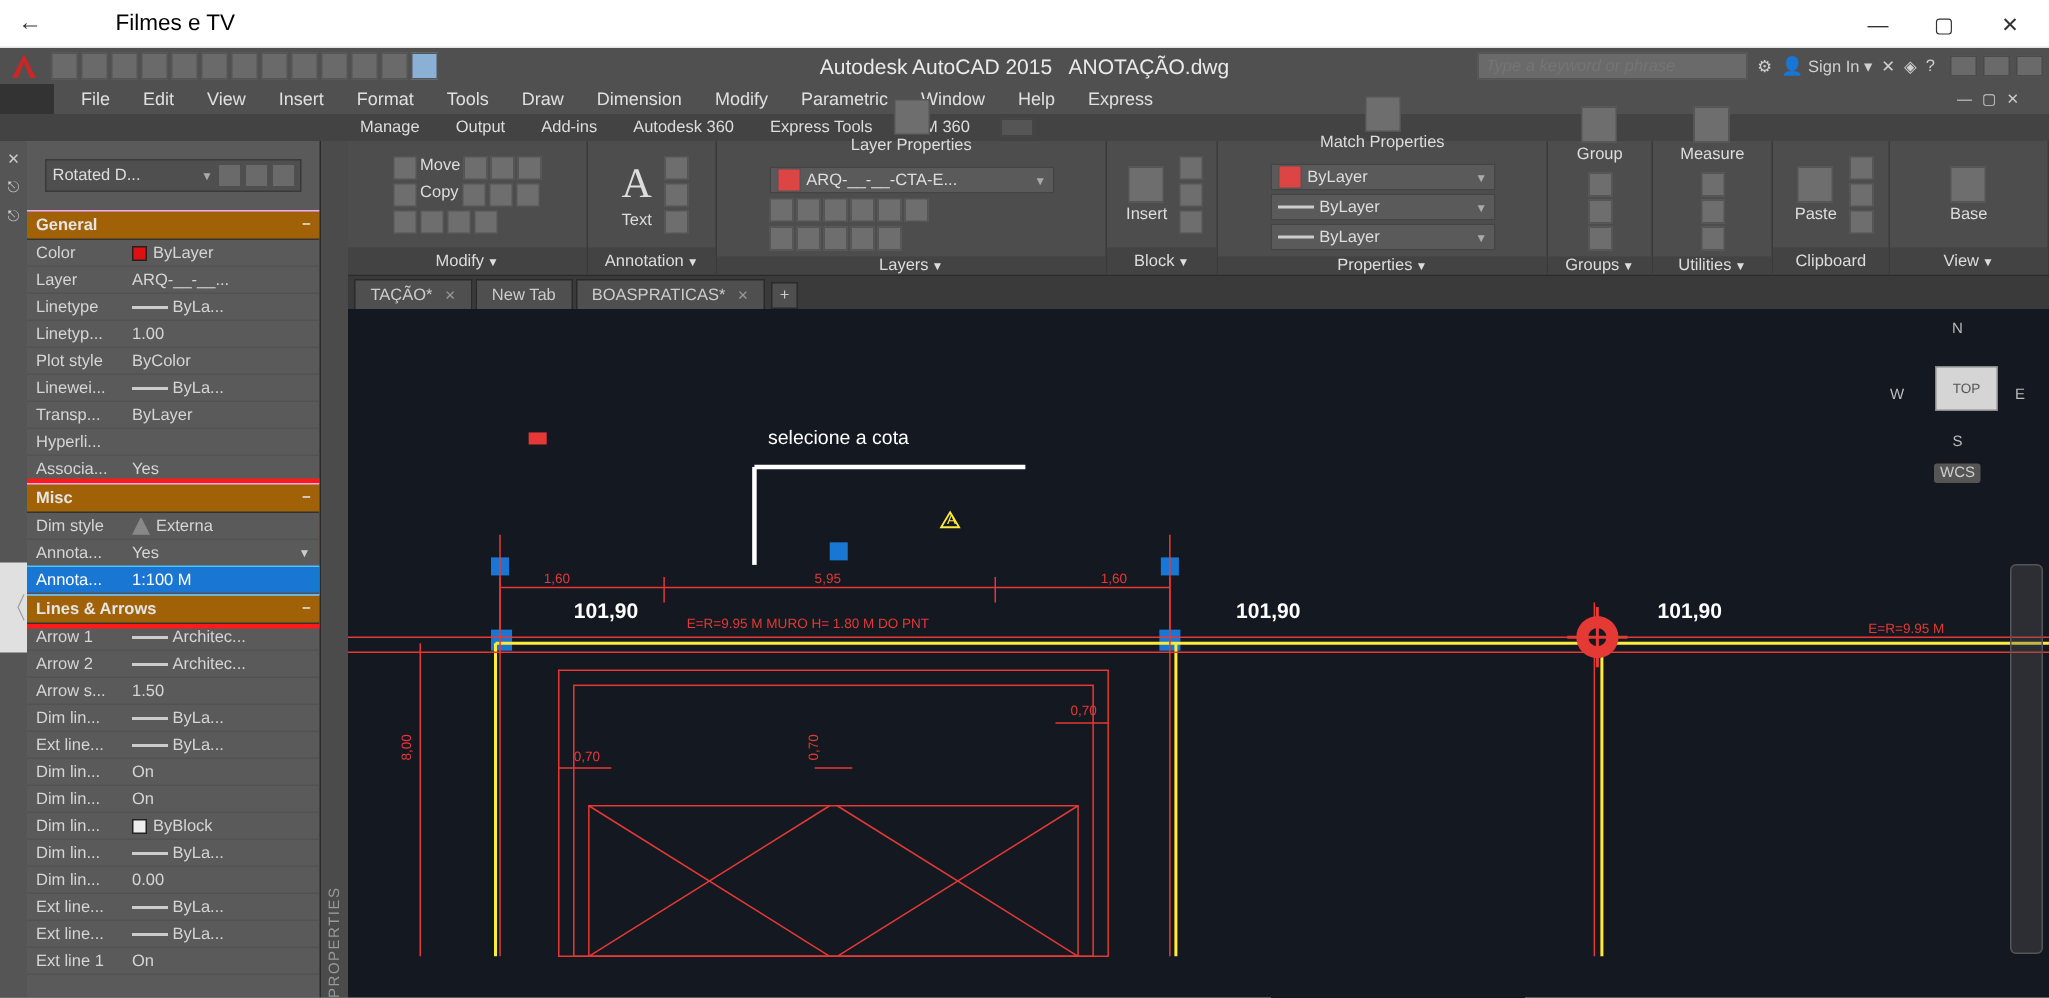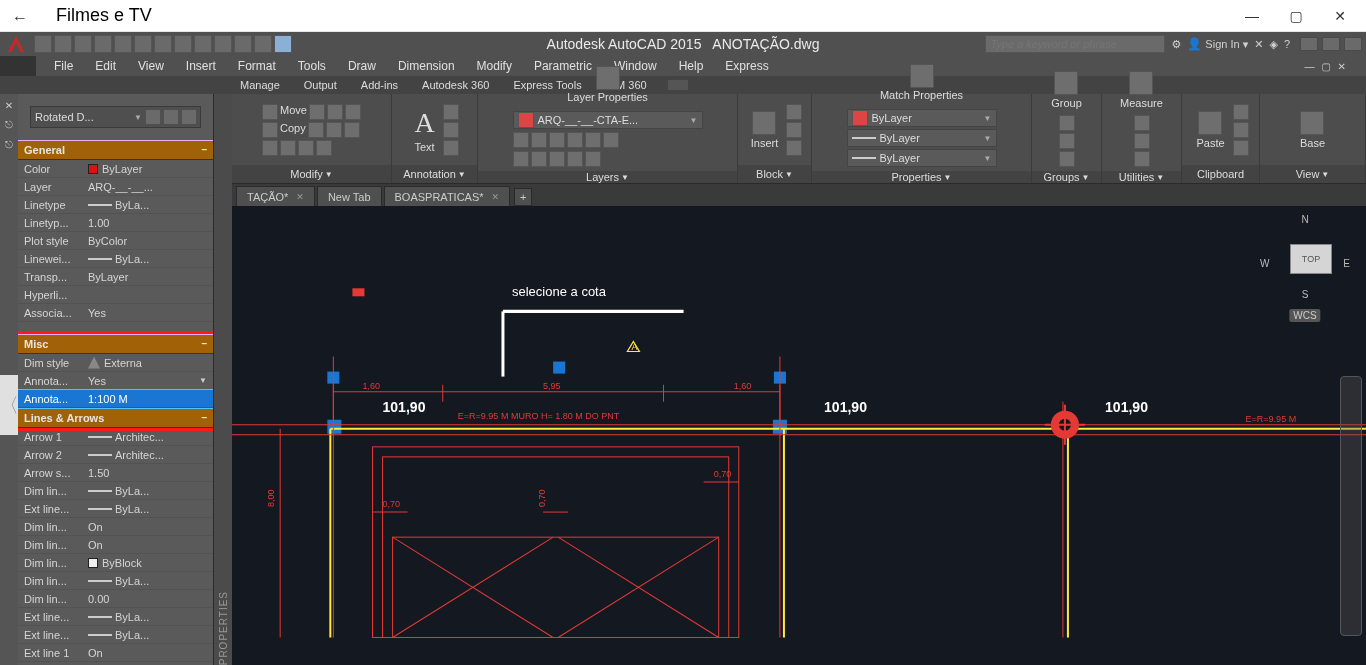--- a/index.html
+++ b/index.html
@@ -1,21 +1,21 @@
 <!DOCTYPE html>
 <html><head>
 <meta charset="utf-8">
 <style>
 * { margin: 0; padding: 0; box-sizing: border-box; font-family: "Segoe UI", Arial, sans-serif; }
 body { width: 1366px; height: 665px; background: #fff; overflow: hidden; font-size: 12px; }
 
 
 .win-titlebar { height: 32px; background: #fff; display: flex; align-items: center; padding: 0 8px; border-bottom: 1px solid #e5e5e5; }
 .win-back { width: 24px; text-align: center; font-size: 16px; color: #333; }
-.win-title { margin-left: 24px; font-size: 18px; color: #000; }
+.win-title { margin-left: 45px; font-size: 15px; color: #000; }
 .win-controls { margin-left: auto; display: flex; gap: 24px; padding-right: 8px; font-size: 14px; color: #333; }
 .win-controls span { width: 20px; text-align: center; }
 
 
 .acad { background: #333; height: 633px; position: relative; font-size: 11px; color: #d0d0d0; }
 
 .acad-qat { height: 24px; background: #505050; display: flex; align-items: center; padding: 0 4px; }
 .acad-logo { width: 24px; height: 24px; display:flex; align-items:center; justify-content:center; }
 .qat-icons { margin-left: 6px; display: flex; gap: 2px; }
 .qat-icons span { width: 18px; height: 18px; background: #6a6a6a; border: 1px solid #555; display:inline-block; }
@@ -59,21 +59,21 @@
 .row { display:flex; align-items:center; height:18px; padding:0 6px; border-bottom:1px solid #525252; }
 .row .k { width: 64px; color:#d5d5d5; font-size:11px; white-space:nowrap; overflow:hidden; text-overflow:ellipsis; }
 .row .v { flex:1; color:#d5d5d5; font-size:11px; display:flex; align-items:center; gap:4px; white-space:nowrap; overflow:hidden; text-overflow:ellipsis;}
 .sw-red { width:10px; height:10px; border:1px solid #222; background:#d11; display:inline-block; }
 .sw-wh  { width:10px; height:10px; border:1px solid #222; background:#eee; display:inline-block; }
 .annot-icon { width:12px; height:12px; display:inline-block; background:#888; clip-path: polygon(50% 0,100% 100%,0 100%); }
 .line-icon { width:24px; height:2px; background:#ccc; display:inline-block; }
 .line-group { display:inline-flex; align-items:center; gap:3px; }
 
 
-.red-box { outline: 3px solid #ff1a1a; margin-top: 12px; }
+.red-box { outline: 3px solid #ff1a1a; }
 .blue-row { background:#1976d2; outline:1px solid #4fc3f7; }
 .blue-row .k,.blue-row .v { color:#fff; }
 
 
 .right-area { flex:1; display:flex; flex-direction:column; }
 
 
 .ribbon { height: 90px; background:#4d4d4d; display:flex; border-bottom:1px solid #2a2a2a; }
 .panel { border-right:1px solid #3a3a3a; display:flex; flex-direction:column; justify-content:flex-end; min-width:60px; }
 .panel-body { flex:1; display:flex; align-items:center; justify-content:center; gap:4px; padding:4px 6px; flex-wrap:wrap; }

